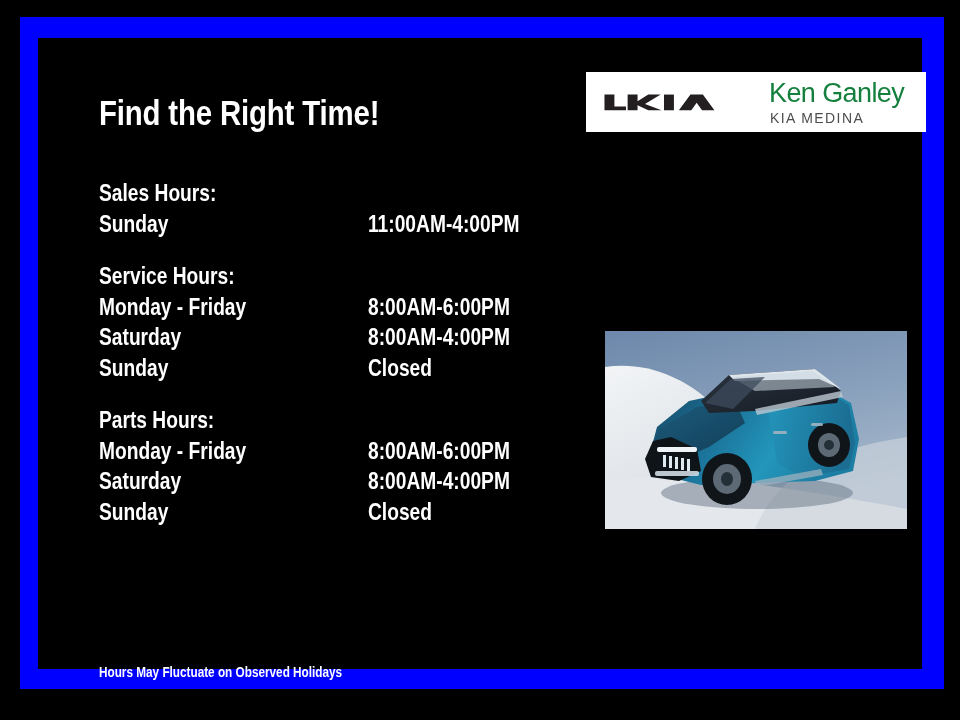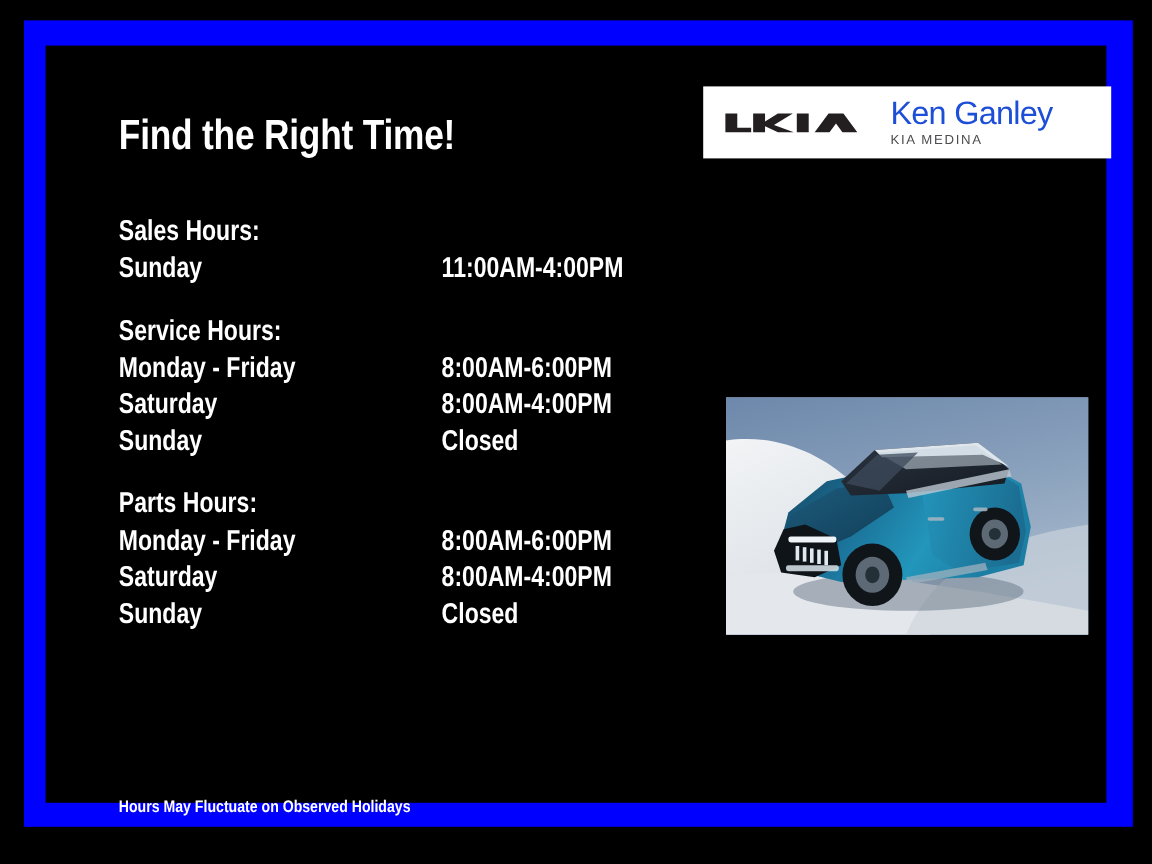--- a/index.html
+++ b/index.html
@@ -132,35 +132,37 @@
     margin-right: 16px;
   }
   .kia-mark svg { display: block; width: 100%; height: 100%; }
   .dealer-name-wrap {
     display: flex;
     flex-direction: column;
     justify-content: center;
     line-height: 1;
   }
   .dealer-name {
-    color: #1d4ed8;
+    color: #15803d;
     font-size: 27px;
     font-weight: normal;
     letter-spacing: -0.6px;
     line-height: 1.0;
     white-space: nowrap;
+    margin-left: 27px;
   }
   .dealer-sub {
     color: #4d4d4f;
-    font-size: 11px;
+    font-size: 14px;
     font-weight: normal;
     letter-spacing: 1.4px;
     line-height: 1.0;
     margin-top: 4px;
     white-space: nowrap;
+    margin-left: 28px;
   }
 
   
   .vehicle-photo {
     position: absolute;
     left: 567px;
     top: 293px;
     width: 302px;
     height: 198px;
     overflow: hidden;

